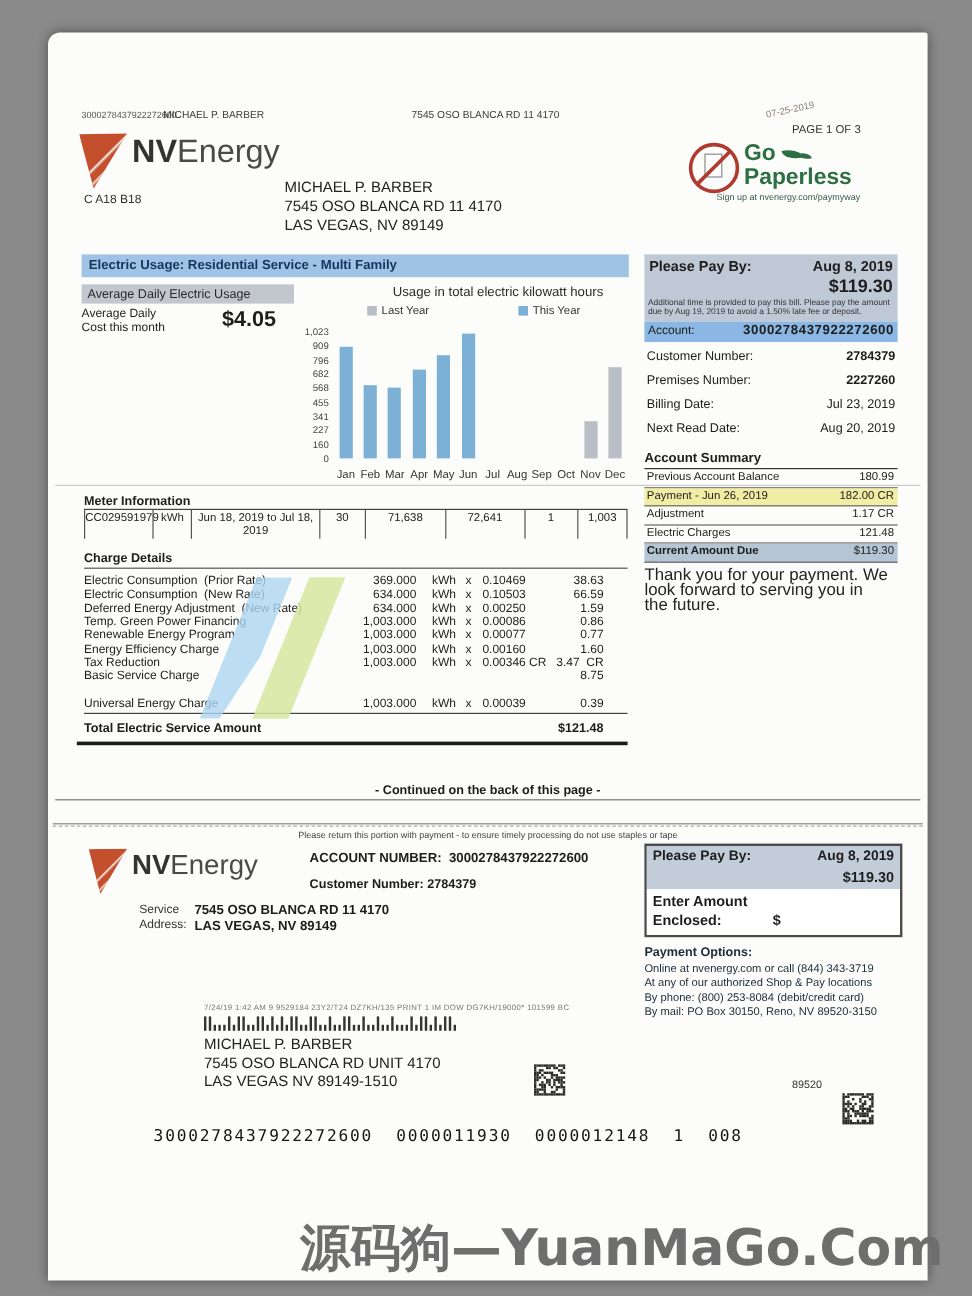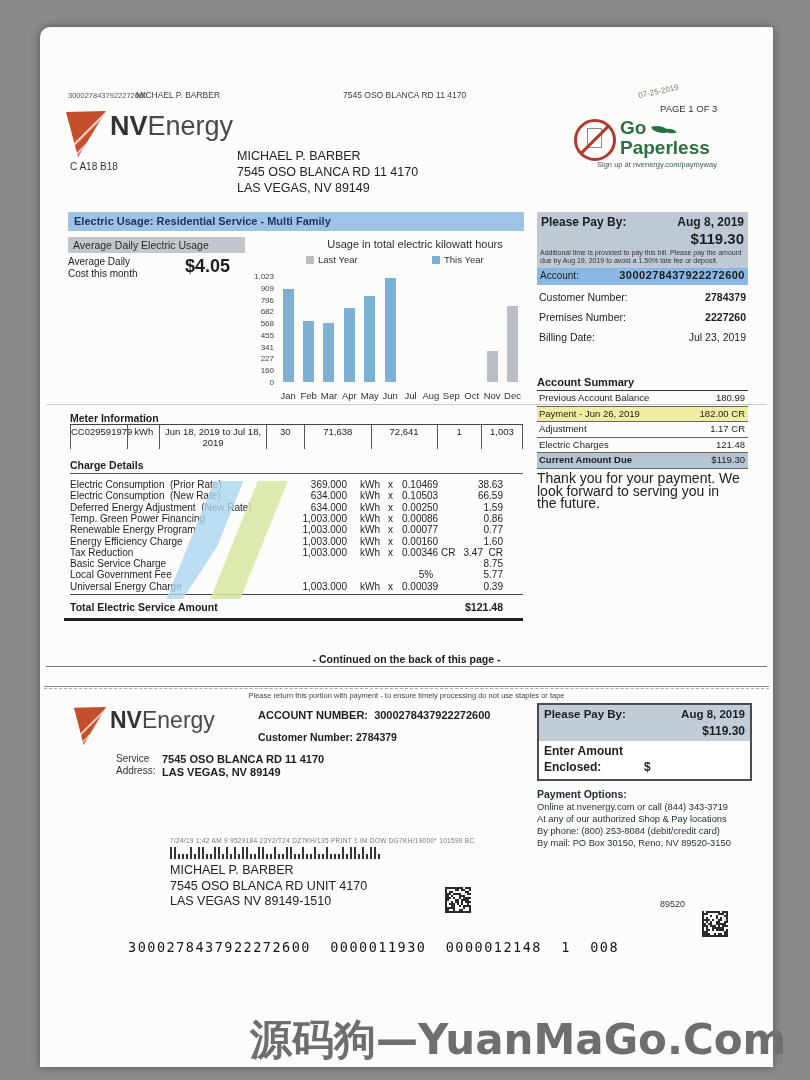--- a/index.html
+++ b/index.html
@@ -212,28 +212,20 @@
         <span class="cd-amt">3.47  CR</span>
       </div>
       <div class="cd-row" style="top: 79.1px;">
         <span class="cd-desc">Basic Service Charge</span>
         <span class="cd-qty"></span>
         <span class="cd-unit"></span>
         <span class="cd-x"></span>
         <span class="cd-rate"></span>
         <span class="cd-amt">8.75</span>
       </div>
-      <div class="cd-row" style="top: 90.4px;">
-        <span class="cd-desc">Local Government Fee</span>
-        <span class="cd-qty"></span>
-        <span class="cd-unit"></span>
-        <span class="cd-x"></span>
-        <span class="cd-rate">      5%</span>
-        <span class="cd-amt">5.77</span>
-      </div>
       <div class="cd-row" style="top: 101.7px;">
         <span class="cd-desc">Universal Energy Charge</span>
         <span class="cd-qty">1,003.000</span>
         <span class="cd-unit">kWh</span>
         <span class="cd-x">x</span>
         <span class="cd-rate">0.00039</span>
         <span class="cd-amt">0.39</span>
       </div>
     </div>
   <div class="hr" style="left:30px;top:567px;width:453px;border-color:#444"></div>
@@ -259,20 +251,24 @@
         <span class="val b">2784379</span>
       </div>
       <div class="pp-row" style="top: 20px;">
         <span class="lab">Premises Number:</span>
         <span class="val b">2227260</span>
       </div>
       <div class="pp-row" style="top: 40px;">
         <span class="lab">Billing Date:</span>
         <span class="val">Jul 23, 2019</span>
       </div>
+      <div class="pp-row" style="top: 60px;">
+        <span class="lab">Next Read Date:</span>
+        <span class="val">Aug 20, 2019</span>
+      </div>
     </div>
   <div class="abs b" style="left:497px;top:349px;font-size:11px">Account Summary</div>
   <div class="abs" id="sumrows" style="left:497px;top:363px;width:211px;border-top:1.5px solid #333">
       <div class="sum-row">
         <span class="lab">Previous Account Balance</span>
         <span class="val">180.99</span>
       </div>
       <div class="sum-row yellow">
         <span class="lab">Payment - Jun 26, 2019</span>
         <span class="val">182.00 CR</span>

